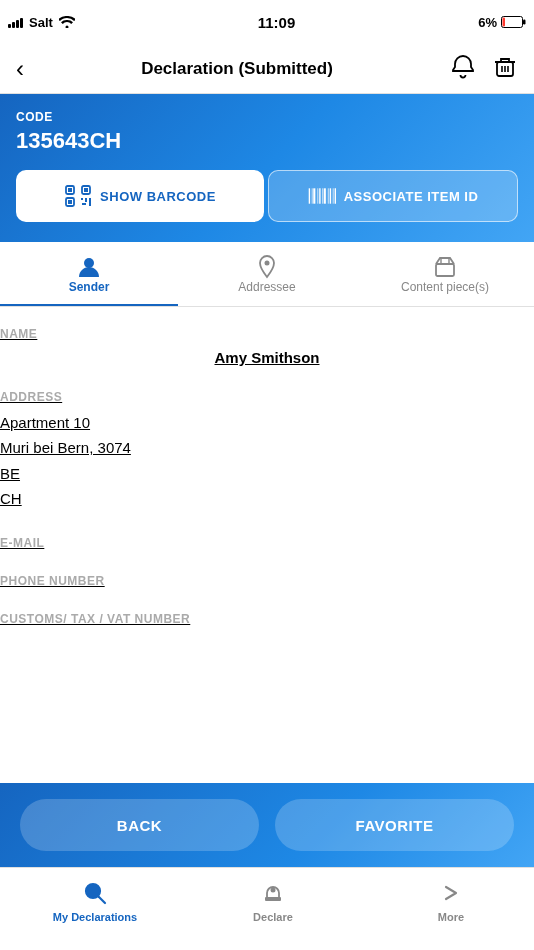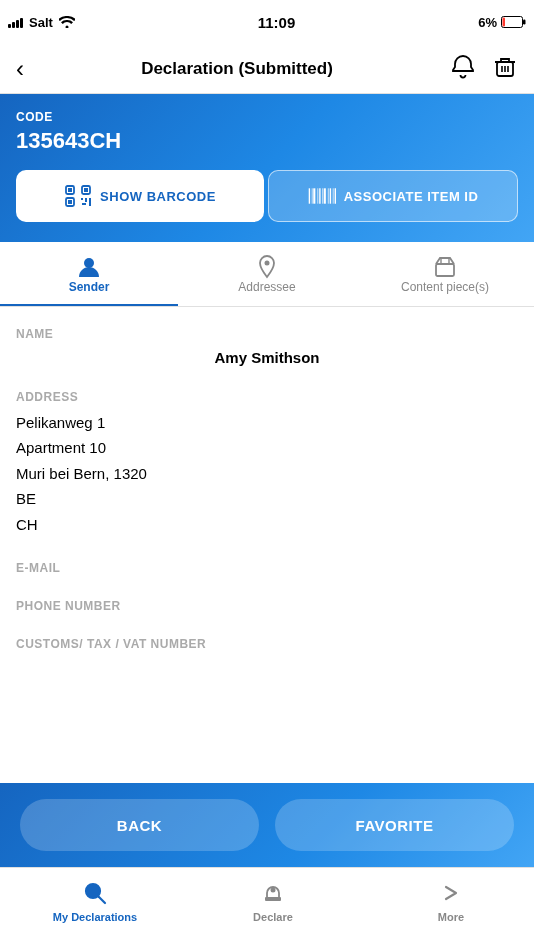--- a/index.html
+++ b/index.html
@@ -133,22 +133,23 @@
       border-bottom: 2px solid #1565c0;
     }
     .tab-label {
       font-size: 12px;
       color: #888;
       font-weight: 500;
     }
 
     
     .content {
-      padding: 20px 16px;
-      background: #fff;
+      padding: 20px 0;
+      background: #fff;
+      text-decoration: underline;
     }
     .field-label {
       font-size: 12px;
       font-weight: 700;
       color: #aaa;
       letter-spacing: 0.5px;
       margin-bottom: 6px;
       margin-top: 20px;
     }
     .field-label:first-child {
@@ -366,23 +367,22 @@
     <span class="tab-label">Content piece(s)</span>
   </div>
 </div>
 
 <div class="content">
   <div class="field-label">NAME</div>
   <div class="field-value">Amy Smithson</div>
 
   <div class="field-label">ADDRESS</div>
   <div class="address-block">
-    <div>Pelikanweg 1</div>
     <div>Apartment 10</div>
-    <div>Muri bei Bern, 1320</div>
+    <div>Muri bei Bern, 3074</div>
     <div>BE</div>
     <div>CH</div>
   </div>
 
   <div class="field-label" style="margin-top:24px;">E-MAIL</div>
 
   <div class="field-label" style="margin-top:24px;">PHONE NUMBER</div>
 
   <div class="field-label" style="margin-top:24px;">CUSTOMS/ TAX / VAT NUMBER</div>
 </div>

